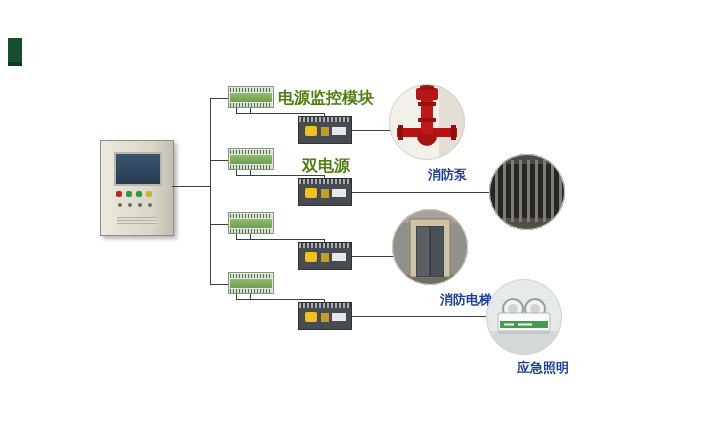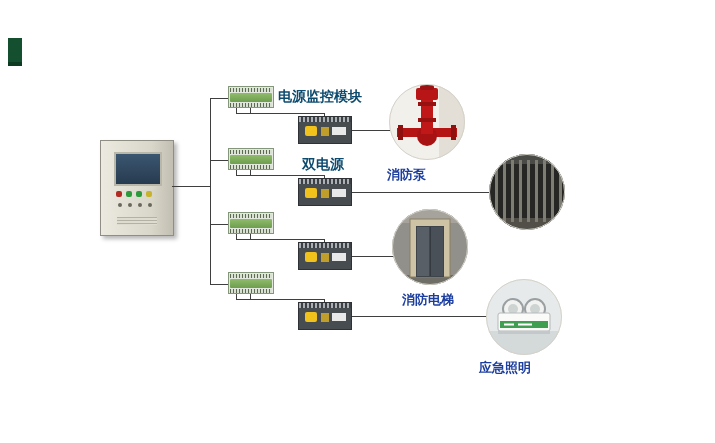--- a/index.html
+++ b/index.html
@@ -30,22 +30,22 @@
            background:repeating-linear-gradient(90deg,#5c6b52 0 1px,#d9e2d2 1px 3px);}
   .module .m-face{height:9px;margin:1px;background:linear-gradient(#8fbb6c,#6f9e4f);border-radius:1px;}
   
   .ats{position:absolute;width:54px;height:28px;background:#474c51;border:1px solid #2e3236;box-sizing:border-box;}
   .ats .terms{height:5px;background:repeating-linear-gradient(90deg,#aab0b6 0 2px,#3c4044 2px 4px);}
   .ats .body{position:relative;height:19px;}
   .ats .yellow{position:absolute;left:6px;top:4px;width:12px;height:10px;background:#f2c21c;border-radius:2px;}
   .ats .tag{position:absolute;right:5px;top:5px;width:14px;height:8px;background:#e8e8e8;}
   .ats .stripe{position:absolute;left:22px;top:5px;width:8px;height:9px;background:#f2c21c;opacity:.7;}
   
-  .blue-label{position:absolute;color:#1c3e9e;font-weight:bold;font-size:13px;text-align:left;}
-  .small-label{position:absolute;color:#0c4a6e;font-weight:bold;font-size:14px;}
+  .blue-label{position:absolute;color:#1c3e9e;font-weight:bold;font-size:13px;text-align:right;}
+  .small-label{position:absolute;color:#4d7c0f;font-weight:bold;font-size:16px;}
   .photo{position:absolute;}
 </style>
 </head>
 <body>
 
 <div class="stage">
 
   <div class="logo"></div>
 
   <div class="cabinet">

